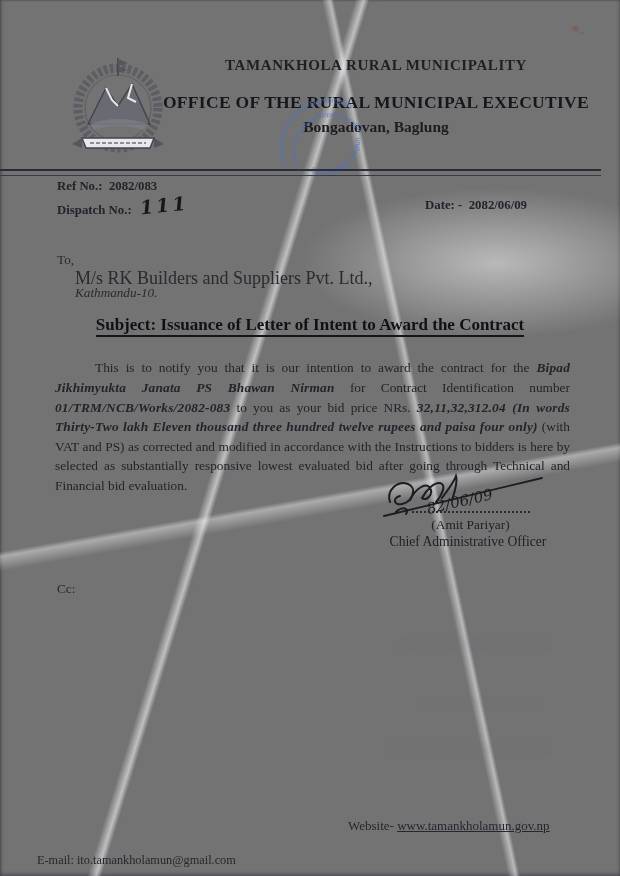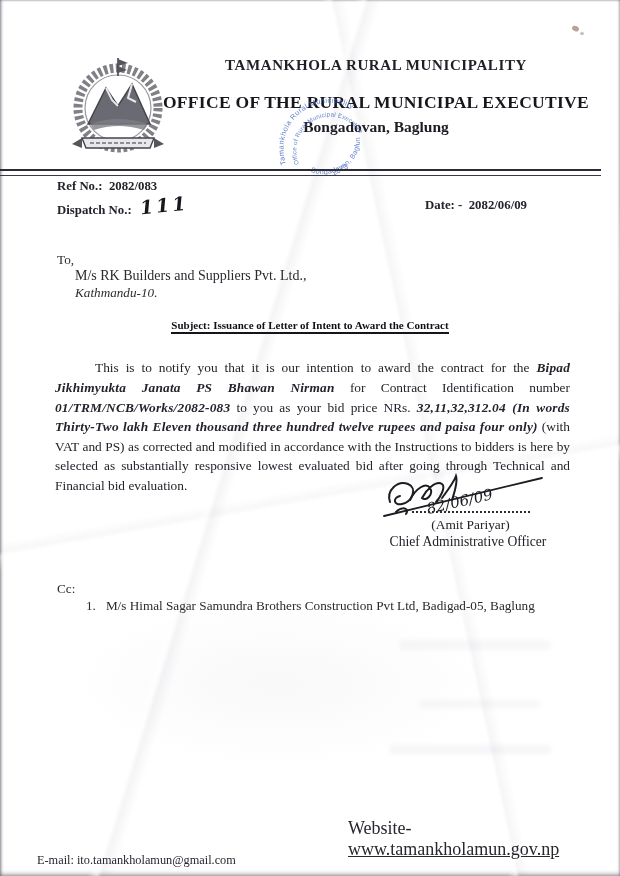--- a/index.html
+++ b/index.html
@@ -1,18 +1,18 @@
 <!DOCTYPE html>
 <html><head>
 <meta charset="utf-8">
 <style>
   html,body{margin:0;padding:0;background:#d8d7dc;}
   .paper{
     position:relative;width:620px;height:876px;margin:0 auto;
-    background:#ffffff;
+    background:#737373;
     font-family:"Liberation Serif","DejaVu Serif",serif;
     color:#2a2a30;overflow:hidden;
     box-shadow:inset 2px 0 3px -1px rgba(40,40,55,.5),
                inset 0 -3px 4px -1px rgba(40,40,55,.4),
                inset -2px 0 2px -1px rgba(40,40,55,.25),
                inset 0 2px 2px -1px rgba(40,40,55,.2);
   }
   
   .paper::before{
     content:"";position:absolute;inset:0;pointer-events:none;
@@ -34,41 +34,41 @@
   .logo{left:58px;top:54px;width:120px;height:102px;}
   .stamp{left:258px;top:84px;width:132px;height:108px;transform:rotate(-27deg);opacity:.88;}
   
   .ref{left:57px;top:179px;font-size:12.8px;font-weight:600;color:#23232b;}
   .dispatch{left:57px;top:196px;font-size:12.8px;font-weight:600;color:#23232b;}
   .hand-num{display:inline-block;font-family:"DejaVu Serif",serif;font-style:italic;font-weight:bold;
     font-size:19px;letter-spacing:3px;transform:rotate(-6deg) translateY(-2px);margin-left:8px;color:#17171d;}
   .date{left:425px;top:198px;font-size:12.8px;font-weight:600;color:#23232b;}
   
   .to{left:57px;top:252px;font-size:13.2px;}
-  .to-name{left:75px;top:268px;font-size:14px;}
+  .to-name{left:75px;top:268px;font-size:18px;}
   .to-addr{left:75px;top:285px;font-size:13.2px;font-style:italic;}
   
   .subject-wrap{left:0;right:0;top:315px;text-align:center;}
-  .subject{font-size:11px;font-weight:bold;color:#101016;border-bottom:2px solid #14141a;padding-bottom:1px;}
+  .subject{font-size:17px;font-weight:bold;color:#101016;border-bottom:2px solid #14141a;padding-bottom:1px;}
   
   .body-par{left:55px;width:515px;top:345px;font-size:13.35px;line-height:19.6px;
     text-align:justify;text-indent:40px;color:#23232b;}
   .body-par b i{letter-spacing:.2px;}
   
   .sig-svg{left:382px;top:468px;width:180px;height:58px;}
   .sig-dots{left:412px;top:511px;width:118px;border-bottom:2.4px dotted #2a2a30;height:0;}
   .sig-name{left:368px;width:205px;top:517px;text-align:center;font-size:13.4px;color:#202028;}
   .sig-title{left:348px;width:240px;top:534px;text-align:center;font-size:13.6px;color:#202028;}
   
   .cc-label{left:57px;top:581px;font-size:13.2px;}
   .cc-item{left:86px;top:598px;font-size:13.2px;}
   .cc-item .num{margin-right:10px;}
   
   .f-email{left:37px;top:817px;font-size:12.3px;color:#26262e;margin-top:36px;}
-  .f-web{left:348px;top:818px;font-size:18px;color:#26262e;}
+  .f-web{left:348px;top:818px;font-size:13px;color:#26262e;}
   .f-web .url{text-decoration:underline;}
   .speck{left:572px;top:26px;width:7px;height:5px;border-radius:60% 40% 50% 50%;
     background:rgba(125,85,70,.55);transform:rotate(25deg);}
   .speck2{left:580px;top:32px;width:4px;height:3px;border-radius:50%;background:rgba(125,85,70,.4);}
   
   .ghost1{left:400px;top:640px;width:150px;height:10px;background:rgba(100,100,130,.05);filter:blur(2px);}
   .ghost2{left:420px;top:700px;width:120px;height:8px;background:rgba(100,100,130,.05);filter:blur(2px);}
   .ghost3{left:390px;top:745px;width:160px;height:9px;background:rgba(100,100,130,.06);filter:blur(2px);}
 </style>
 </head>
@@ -158,23 +158,20 @@
       <path d="M2,48 L160,10" stroke-width="1.8"></path>
       <path d="M14,44 C20,38 28,40 24,46"></path>
     </g>
     <text x="46" y="46" font-size="15" font-style="italic" fill="#1c1c22" font-family="DejaVu Serif, serif" transform="rotate(-13 46 46)">82/06/09</text>
   </svg>
   <div class="abs sig-dots"></div>
   <div class="abs sig-name">(Amit Pariyar)</div>
   <div class="abs sig-title">Chief Administrative Officer</div>
 
   <div class="abs cc-label">Cc:</div>
-  <div class="abs cc-item">
-    <span class="num">1.</span><span>M/s Himal Sagar Samundra Brothers Construction Pvt Ltd, Badigad-05, Baglung</span>
-  </div>
 
   <div class="abs f-email">E-mail: ito.tamankholamun@gmail.com</div>
   <div class="abs f-web">
     <span>Website- </span><span class="url">www.tamankholamun.gov.np</span>
   </div>
 
   <div class="abs speck"></div>
   <div class="abs speck2"></div>
   <div class="abs ghost1"></div>
   <div class="abs ghost2"></div>

